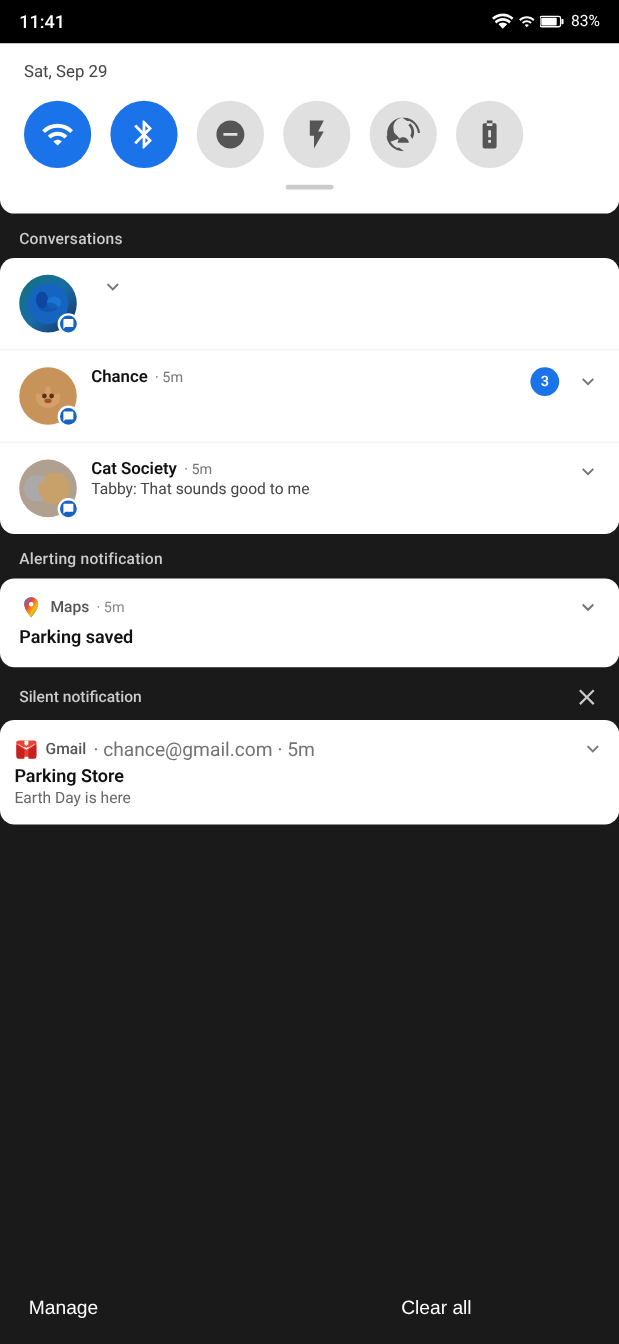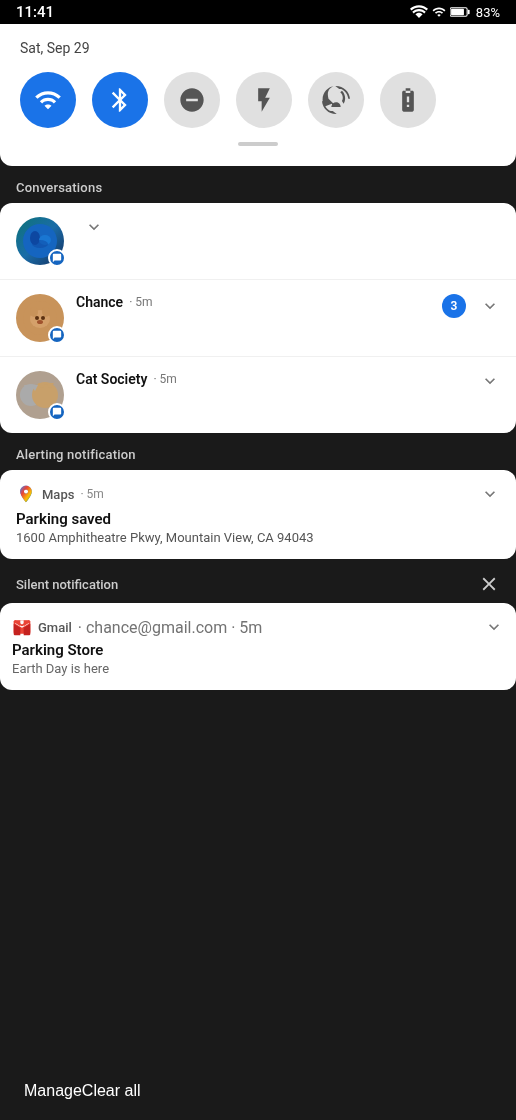--- a/index.html
+++ b/index.html
@@ -13,21 +13,21 @@
       overflow: hidden;
     }
 
     
     .status-bar {
       background: #000;
       display: flex;
       justify-content: space-between;
       align-items: center;
       padding: 8px 16px;
-      height: 24px;
+      height: 36px;
     }
     .status-time {
       font-size: 15px;
       font-weight: 500;
       color: #fff;
     }
     .status-icons {
       display: flex;
       align-items: center;
       gap: 4px;
@@ -296,20 +296,21 @@
     }
 
     
     .bottom-bar {
       position: fixed;
       bottom: 0;
       left: 0;
       width: 417px;
       background: #1a1a1a;
       display: flex;
+      justify-content: space-between;
       align-items: center;
       padding: 14px 24px 20px;
     }
     .manage-btn {
       color: #fff;
       font-size: 16px;
       font-weight: 500;
       background: none;
       border: none;
       cursor: pointer;
@@ -505,20 +506,21 @@
         <svg viewBox="0 0 24 24">
             <path d="M20 2H4c-1.1 0-2 .9-2 2v18l4-4h14c1.1 0 2-.9 2-2V4c0-1.1-.9-2-2-2z"></path>
           </svg>
       </div>
     </div>
     <div class="notif-content">
       <div class="notif-header">
         <span class="notif-sender">Cat Society</span>
         <span class="notif-meta">· 5m</span>
       </div>
+      <div class="notif-body">Tabby: That sounds good to me</div>
     </div>
     <div class="notif-chevron">
       <svg width="20" height="20" viewBox="0 0 24 24" fill="#777">
           <path d="M7.41 8.59L12 13.17l4.59-4.58L18 10l-6 6-6-6 1.41-1.41z"></path>
         </svg>
     </div>
   </div>
 </div>
 
 <div class="section-label">Alerting notification</div>
@@ -543,21 +545,20 @@
         <span class="maps-app-name">Maps</span>
         <span class="maps-meta">· 5m</span>
       </div>
       <div class="notif-chevron">
         <svg width="20" height="20" viewBox="0 0 24 24" fill="#777">
             <path d="M7.41 8.59L12 13.17l4.59-4.58L18 10l-6 6-6-6 1.41-1.41z"></path>
           </svg>
       </div>
     </div>
     <div class="maps-notif-title">Parking saved</div>
-    <div class="maps-notif-body">1600 Amphitheatre Pkwy, Mountain View, CA 94043</div>
   </div>
 </div>
 
 <div class="silent-header">
   <span class="silent-label">Silent notification</span>
   <button class="close-btn">
     <svg width="22" height="22" viewBox="0 0 24 24" fill="#ccc">
       <path d="M19 6.41L17.59 5 12 10.59 6.41 5 5 6.41 10.59 12 5 17.59 6.41 19 12 13.41 17.59 19 19 17.59 13.41 12z"></path>
     </svg>
   </button>

